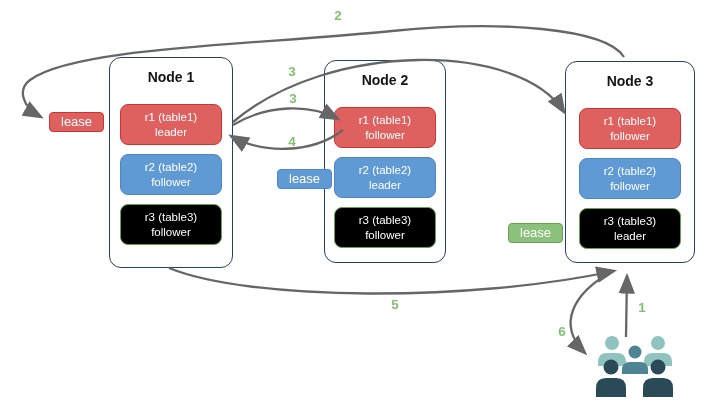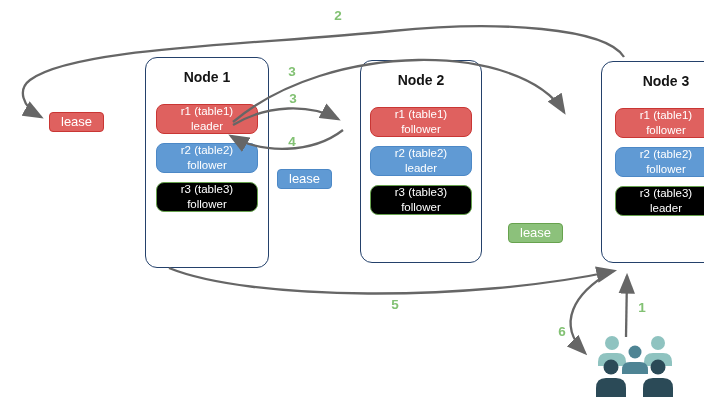--- a/index.html
+++ b/index.html
@@ -3,25 +3,25 @@
 <meta charset="utf-8">
 <style>
   html,body{margin:0;padding:0;background:#fff;}
   .canvas{
     position:relative;width:704px;height:405px;background:#ffffff;
     font-family:"Liberation Sans",sans-serif;overflow:hidden;
   }
   .node{
     position:absolute;background:#ffffff;border:1.5px solid #24416B;
     border-radius:12px;box-sizing:border-box;
-    display:flex;flex-direction:column;align-items:center;padding-top:9px;margin-left:36px;
+    display:flex;flex-direction:column;align-items:center;padding-top:9px;
   }
   .node-title{font-weight:bold;font-size:14px;color:#141414;line-height:20px;margin-bottom:8px;}
   .replica{
-    width:102px;height:30px;border-radius:8px;border:1.5px solid;box-sizing:border-box;
+    width:102px;height:41px;border-radius:8px;border:1.5px solid;box-sizing:border-box;
     display:flex;flex-direction:column;align-items:center;justify-content:center;
     color:#ffffff;font-size:11.5px;line-height:1.3;margin-top:9px;text-align:center;
   }
   .replica:first-of-type{margin-top:0;}
   .replica.red{background:#DF615F;border-color:#C93634;}
   .replica.blue{background:#609AD4;border-color:#4C88C6;align-items:center;}
   .replica.green{background:#000000;border-color:#67A24E;}
   .node1{left:109px;top:57px;width:124px;height:211px;}
   .node2{left:324px;top:60px;width:122px;height:203px;}
   .node3{left:565px;top:61px;width:130px;height:202px;}

